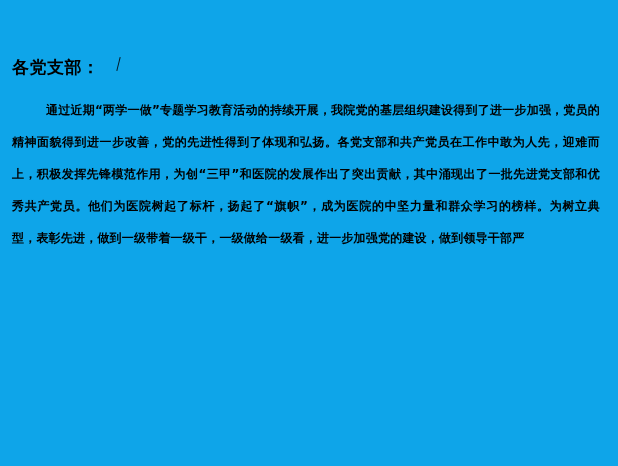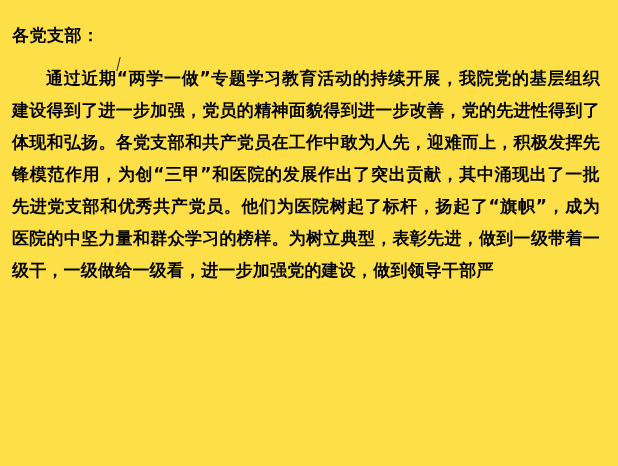--- a/index.html
+++ b/index.html
@@ -10,35 +10,35 @@
   body {
     width: 618px;
     height: 466px;
     overflow: hidden;
     font-family: "DejaVu Sans", "Liberation Sans", sans-serif;
   }
   #document-page {
     position: relative;
     width: 618px;
     height: 466px;
-    background: #fde047;
+    background: #0ea5e9;
     box-sizing: border-box;
-    padding: 20px 18px 0 8px;
+    padding: 52px 18px 0 8px;
   }
   .salutation {
     font-size: 17px;
     line-height: 30px;
     color: #000000;
     font-weight: 700;
     letter-spacing: 0.5px;
     margin: 0 0 12px 4px;
     white-space: pre;
   }
   .body-paragraph {
-    font-size: 17px;
+    font-size: 12px;
     line-height: 32px;
     color: #000000;
     font-weight: 700;
     text-align: justify;
     text-justify: inter-ideograph;
     text-indent: 34px;
     margin: 0 0 0 4px;
     letter-spacing: 0.2px;
     word-break: break-all;
   }

